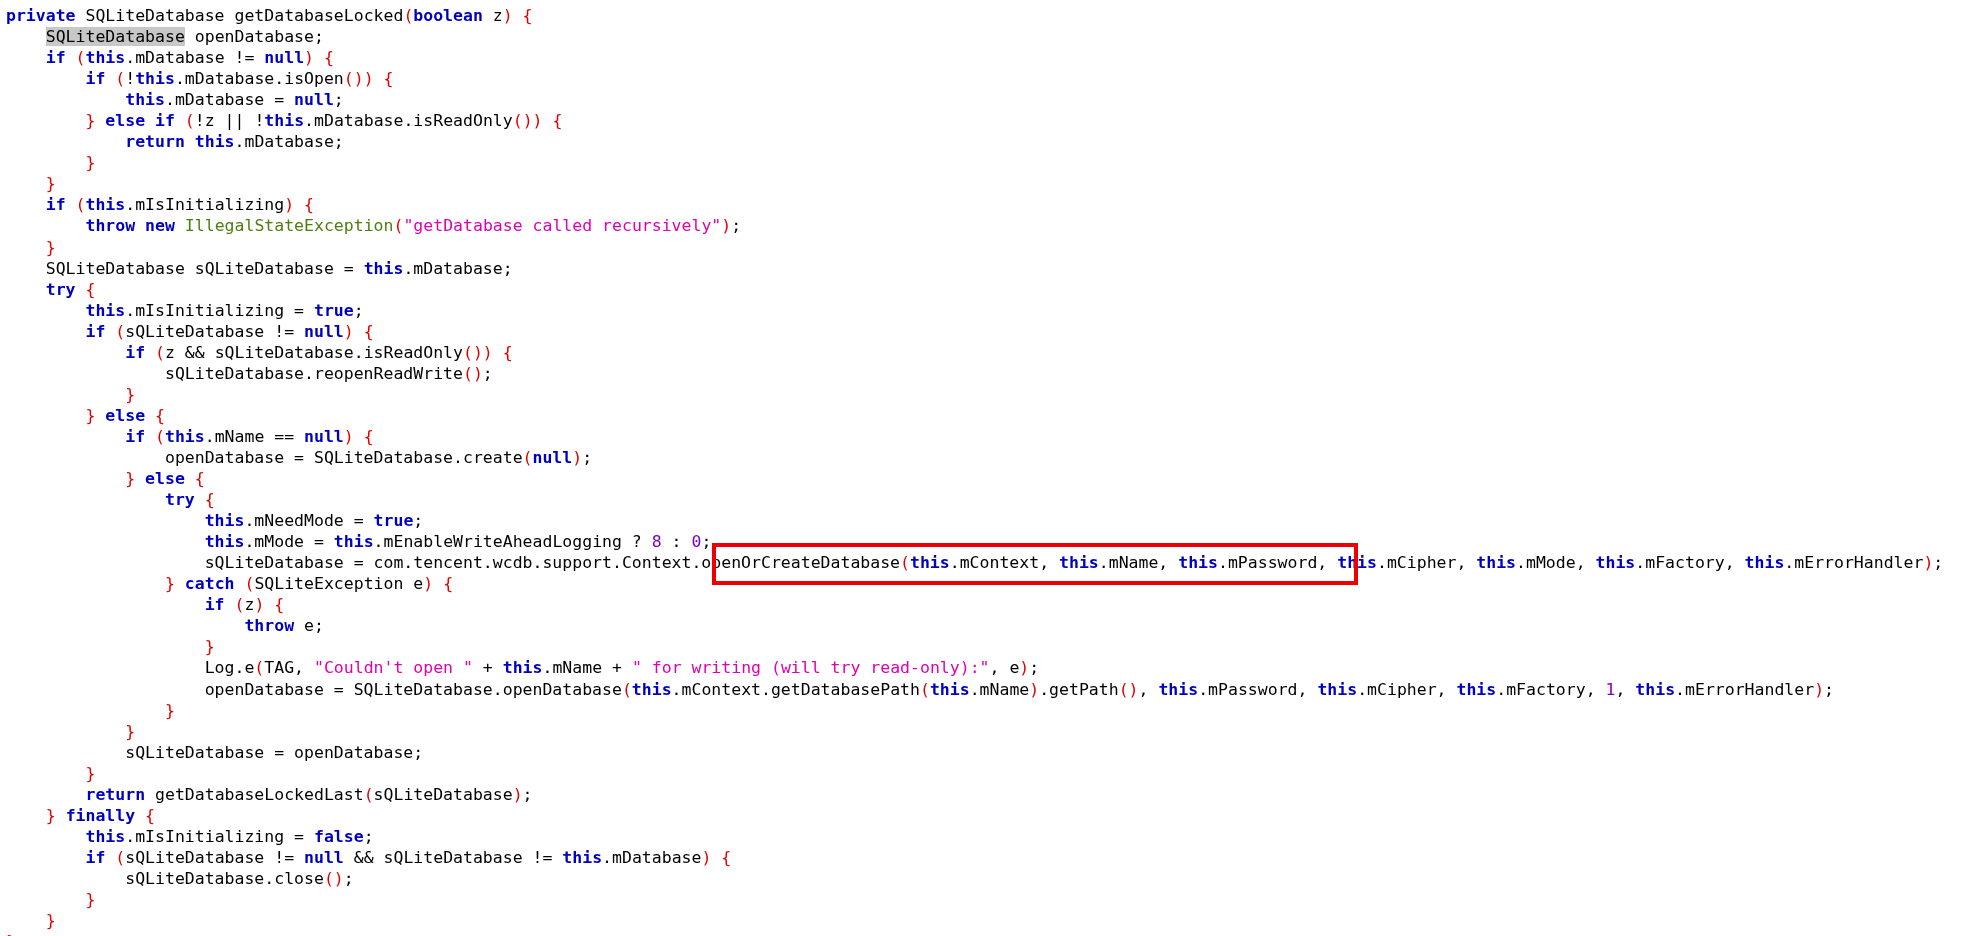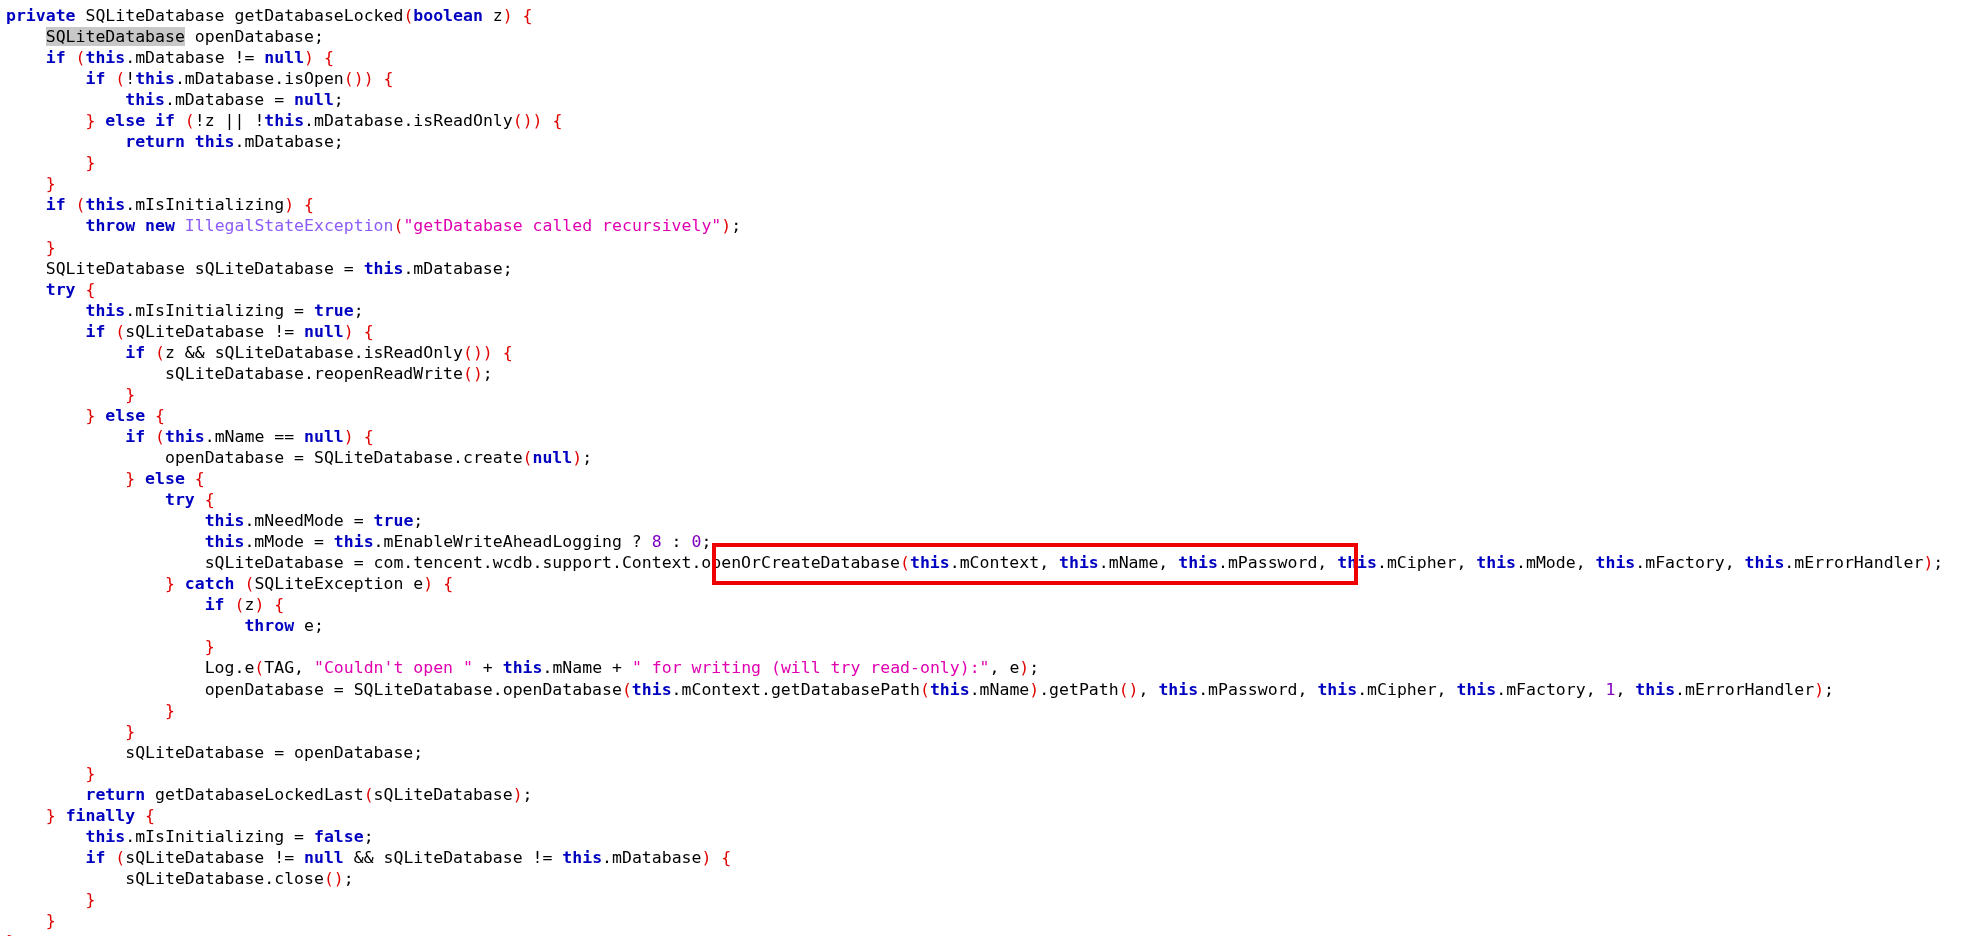--- a/index.html
+++ b/index.html
@@ -34,21 +34,21 @@
     line-height: 21.05px;
     letter-spacing: 0px;
     color: #000000;
   }
 
   .ln { display: block; height: 21.05px; white-space: pre; }
 
   
   .kw   { color: #0000C0; font-weight: bold; }  
   .pun  { color: #E00000; }                      
-  .typ  { color: #8b5cf6; }                      
+  .typ  { color: #4d7c0f; }                      
   .str  { color: #E000B0; }                      
   .num  { color: #8000C0; }                      
   .plain{ color: #000000; }
   .hl   { background: #C8C8C8; }                 
 
   
   #annotation-box {
     position: absolute;
     border: 4px solid #EE0000;
     box-sizing: border-box;

